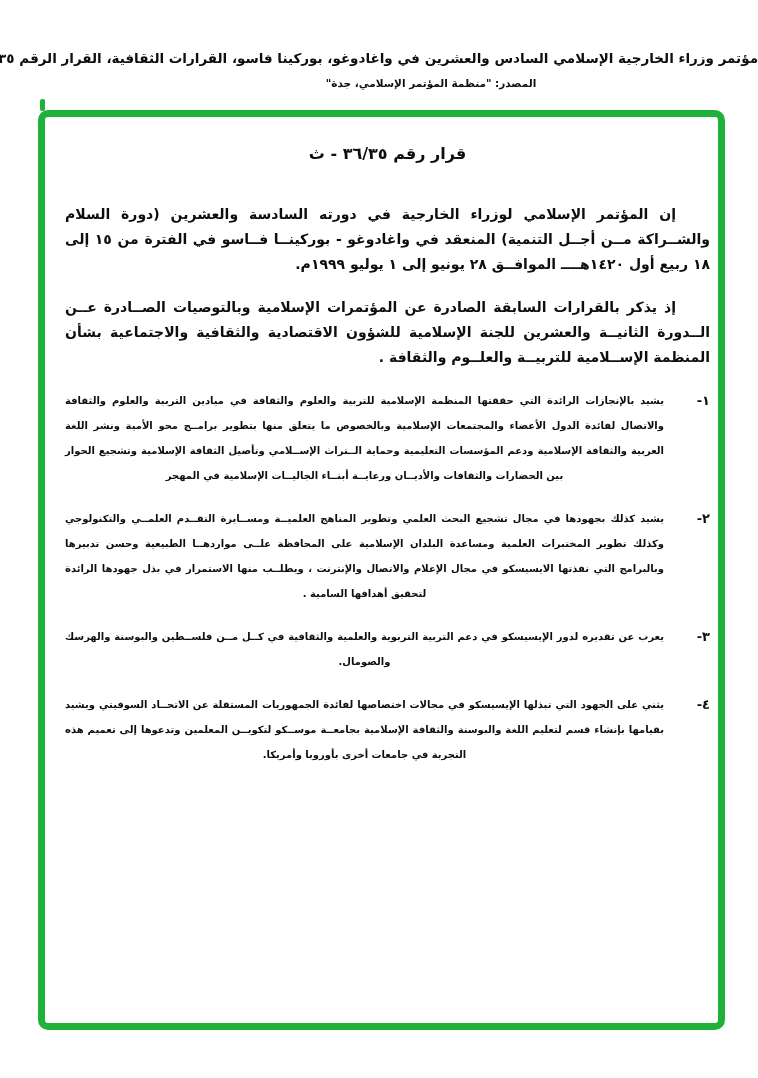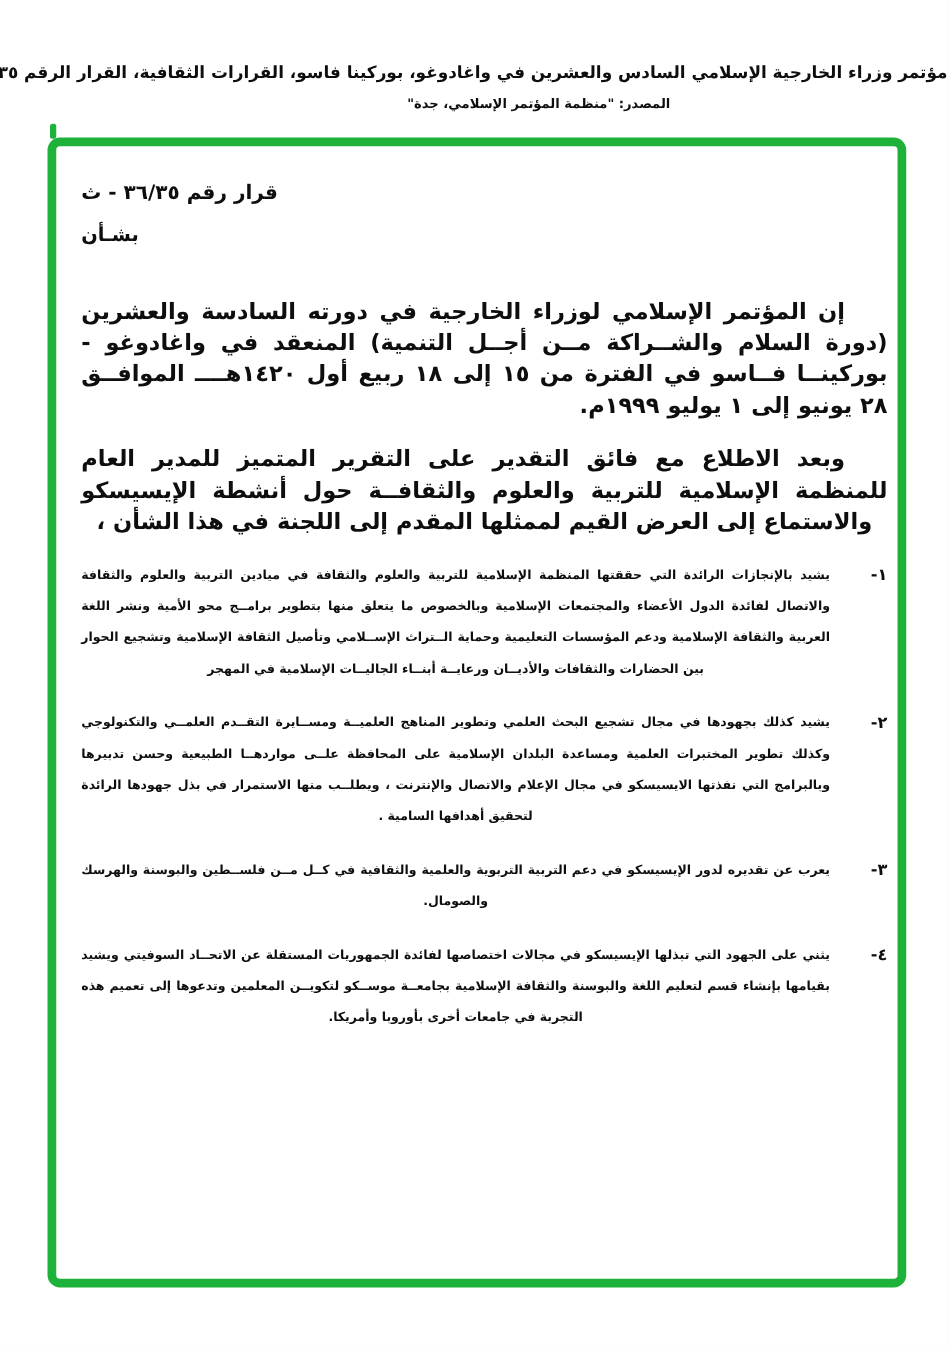--- a/index.html
+++ b/index.html
@@ -56,32 +56,32 @@
 
   .content {
     direction: rtl;
     height: 100%;
     box-sizing: border-box;
     padding: 26px 8px 0 20px;
     overflow: hidden;
   }
 
   
-  .title-block { text-align: left; margin-bottom: 38px; }
+  .title-block { text-align: center; margin-bottom: 38px; }
   .title-line {
     font-weight: 700;
     font-size: 16px;
     line-height: 21px;
     margin-bottom: 14px;
   }
   .title-line.subject { font-size: 15.5px; }
 
   
   .para {
-    font-size: 18px;
+    font-size: 14px;
     font-weight: 700;
     line-height: 25px;
     text-align: justify;
     text-align-last: right;
     text-indent: 34px;
     margin: 0 0 18px 0;
   }
   .para.center-last { text-align-last: center; }
 
   .item {
@@ -116,27 +116,26 @@
     <div class="line2">المصدر:  "منظمة المؤتمر الإسلامي، جدة"</div>
   </div>
 
   <div class="corner-nub" style="background: rgb(31, 178, 59);"></div>
 
   <div class="frame" style="border-color: rgb(31, 178, 59);">
     <div class="content">
 
       <div class="title-block">
         <div class="title-line">قرار رقم ٣٦/٣٥ - ث</div>
-        <div class="title-line subject">بشـأن</div>
       </div>
 
       <p class="para">إن المؤتمر الإسلامي لوزراء الخارجية في دورته السادسة والعشرين (دورة السلام والشــراكة مــن أجــل التنمية) المنعقد في واغادوغو - بوركينــا فــاسو في الفترة من ١٥ إلى ١٨ ربيع أول ١٤٢٠هــــ الموافــق ٢٨ يونيو إلى ١ يوليو ١٩٩٩م.</p>
 
+      <p class="para">إذ يذكر بالقرارات السابقة الصادرة عن المؤتمرات الإسلامية وبالتوصيات الصــادرة عــن الــدورة الثانيــة والعشرين للجنة الإسلامية للشؤون الاقتصادية والثقافية والاجتماعية بشأن المنظمة الإســلامية للتربيــة والعلــوم والثقافة .</p>
 
-      <p class="para center-last">وبعد الاطلاع مع فائق التقدير على التقرير المتميز للمدير العام للمنظمة الإسلامية للتربية والعلوم والثقافــة حول أنشطة الإيسيسكو  والاستماع إلى العرض القيم لممثلها المقدم إلى اللجنة في هذا الشأن ،</p>
 
       <div class="item">
         <div class="item-marker">١-</div>
         <div class="item-body">يشيد بالإنجازات الرائدة التي حققتها المنظمة الإسلامية للتربية والعلوم والثقافة في ميادين التربية والعلوم والثقافة والاتصال لفائدة الدول الأعضاء والمجتمعات الإسلامية وبالخصوص ما يتعلق منها بتطوير برامــج محو الأمية ونشر اللغة العربية والثقافة الإسلامية ودعم المؤسسات التعليمية وحماية الــتراث الإســلامي وتأصيل الثقافة الإسلامية وتشجيع الحوار بين الحضارات والثقافات والأديــان ورعايــة أبنــاء الجاليــات الإسلامية في المهجر</div>
       </div>
 
       <div class="item">
         <div class="item-marker">٢-</div>
         <div class="item-body">يشيد كذلك بجهودها في مجال تشجيع البحث العلمي وتطوير المناهج العلميــة ومســايرة التقــدم العلمــي والتكنولوجي وكذلك تطوير المختبرات العلمية ومساعدة البلدان الإسلامية على المحافظة علــى مواردهــا الطبيعية وحسن تدبيرها وبالبرامج التي نفذتها الايسيسكو في مجال الإعلام والاتصال والإنترنت ، ويطلــب منها الاستمرار في بذل جهودها الرائدة لتحقيق أهدافها السامية .</div>
       </div>

